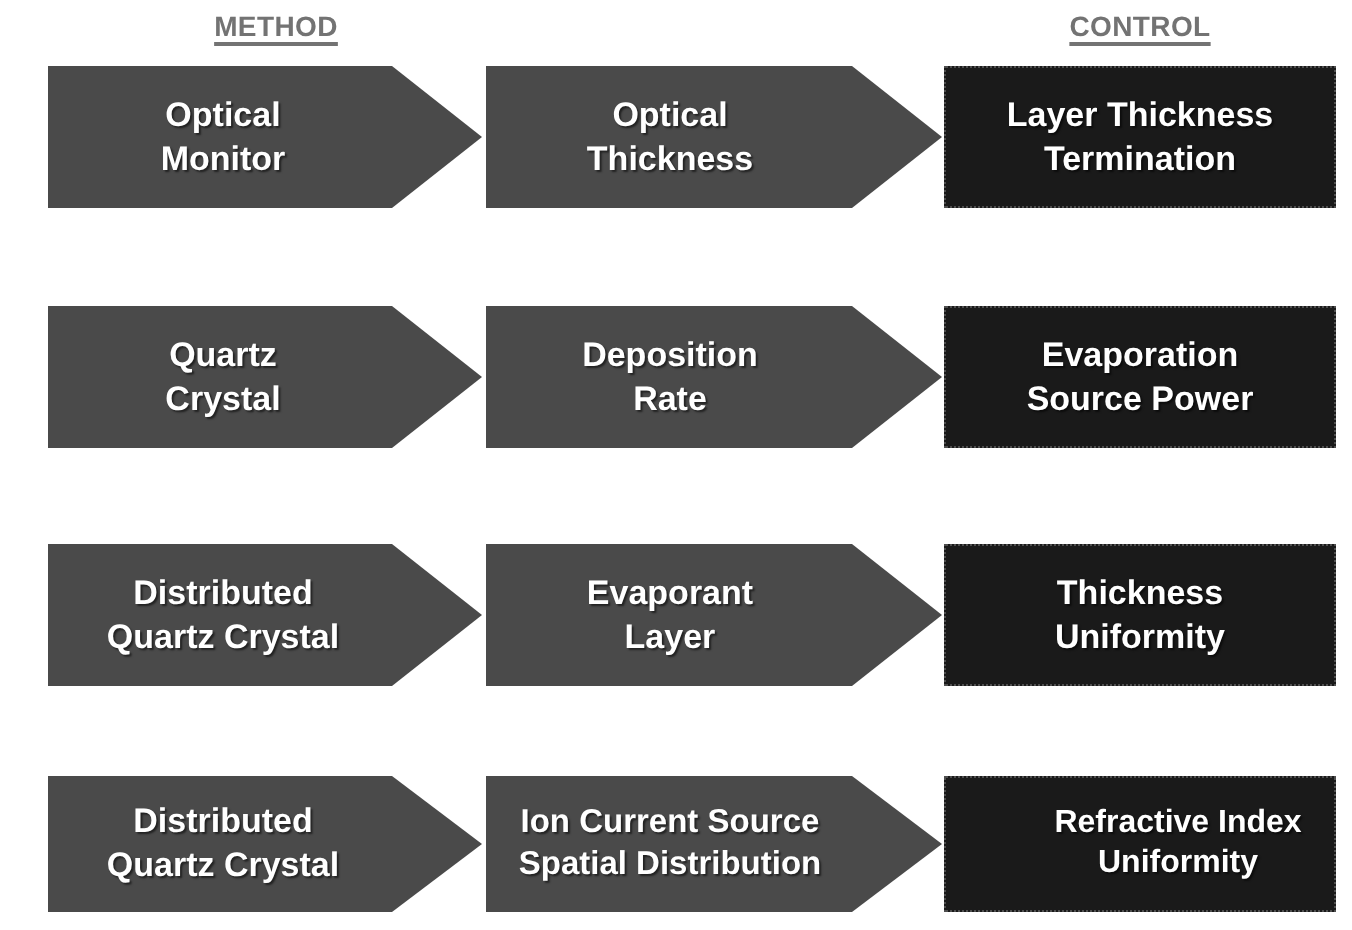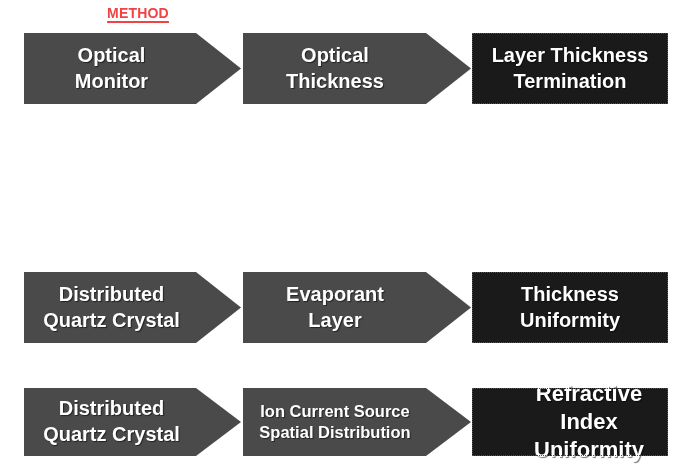--- a/index.html
+++ b/index.html
@@ -29,21 +29,21 @@
     left: 0;
     top: 5px;
     width: 676px;
     height: 24px;
   }
   .col-header {
     position: absolute;
     top: 0;
     font-size: 14px;
     font-weight: bold;
-    color: #ef4444;
+    color: #737373;
     letter-spacing: 0.2px;
     text-align: center;
     white-space: nowrap;
     text-decoration: underline;
     text-underline-offset: 3px;
     text-decoration-thickness: 2px;
   }
   .col-header.c0 { left: 35px;  width: 206px; }
   .col-header.c1 { left: 243px; width: 228px; }
   .col-header.c2 { left: 472px; width: 196px; }
@@ -64,21 +64,21 @@
     position: absolute;
     top: 0;
     height: 100%;
     display: flex;
     align-items: center;
     justify-content: center;
     box-sizing: border-box;
   }
   .cell .label {
     color: #ffffff;
-    font-size: 20px;
+    font-size: 17px;
     font-weight: bold;
     line-height: 1.28;
     text-align: center;
     white-space: pre-line;
     text-shadow: 1px 1px 1px rgba(0,0,0,0.55);
   }
 
   
   .cell.col0 {
     left: 24px;
@@ -107,46 +107,61 @@
   
   .cell.col2::after {
     content: "";
     position: absolute;
     inset: 0;
     border: 1px dotted #4f4f4f;
     pointer-events: none;
   }
 
   .row.r3 .cell.col1 .label { font-size: 16.5px; }
-  .row.r3 .cell.col2 .label { font-size: 22px; margin-left: 38px; }
+  .row.r3 .cell.col2 .label { font-size: 16px; margin-left: 38px; }
 </style>
 </head>
 <body>
 
 <div class="diagram">
 
   <div class="header-row">
     <div class="col-header c0">METHOD</div>
+    <div class="col-header c2">CONTROL</div>
   </div>
 
   <div class="row r0">
     <div class="cell col0">
       <span class="label">Optical
 Monitor</span>
     </div>
     <div class="cell col1">
       <span class="label">Optical
 Thickness</span>
     </div>
     <div class="cell col2">
       <span class="label">Layer Thickness
 Termination</span>
     </div>
   </div>
 
+  <div class="row r1">
+    <div class="cell col0">
+      <span class="label">Quartz
+Crystal</span>
+    </div>
+    <div class="cell col1">
+      <span class="label">Deposition
+Rate</span>
+    </div>
+    <div class="cell col2">
+      <span class="label">Evaporation
+Source Power</span>
+    </div>
+  </div>
 
   <div class="row r2">
     <div class="cell col0">
       <span class="label">Distributed
 Quartz Crystal</span>
     </div>
     <div class="cell col1">
       <span class="label">Evaporant
 Layer</span>
     </div>

